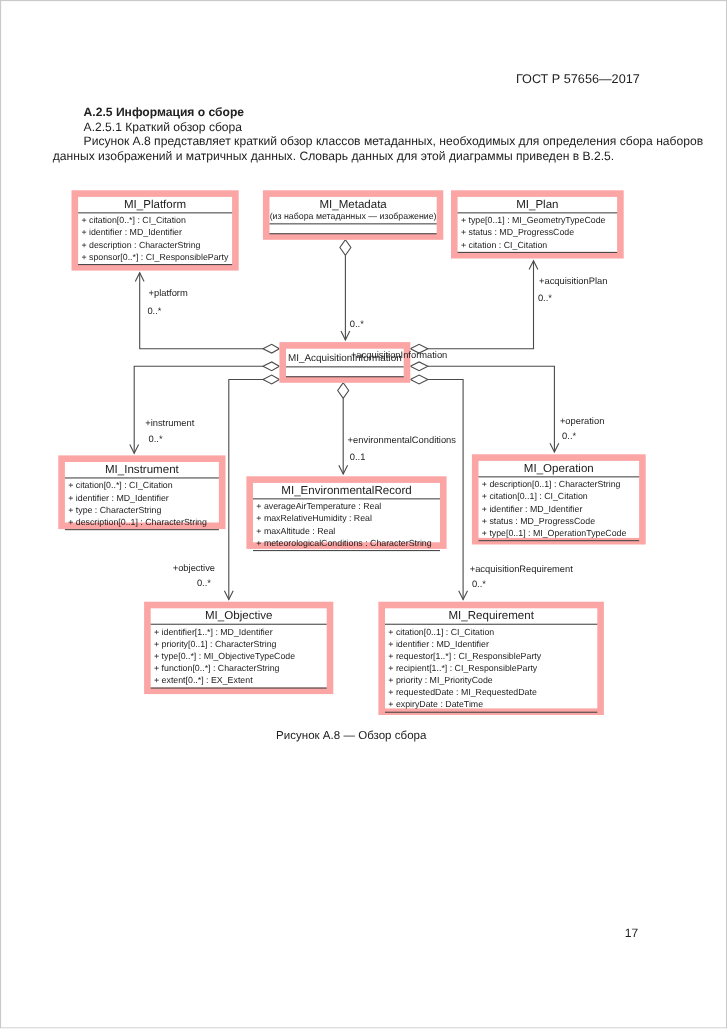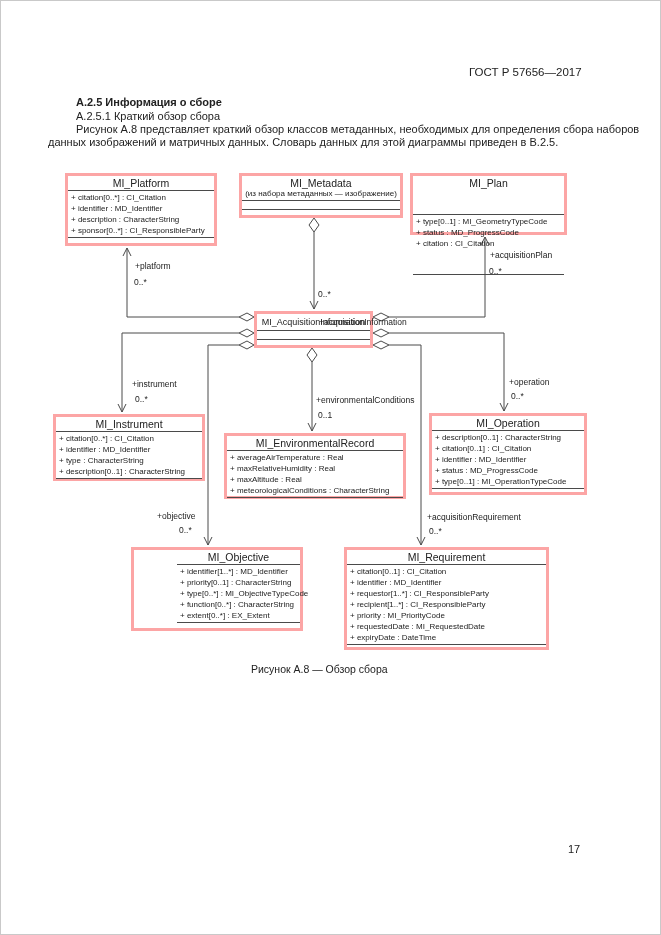--- a/index.html
+++ b/index.html
@@ -12,21 +12,21 @@
   .doc-header{font-weight:normal;font-size:11.5px;white-space:nowrap;}
   .sec-heading{font-weight:bold;font-size:11px;white-space:nowrap;}
   .sub-heading{font-size:11px;white-space:nowrap;}
   .para-line{font-size:11px;white-space:nowrap;}
   .caption{font-size:10.5px;white-space:nowrap;}
   .pageno{font-size:11px;}
 
   svg.connectors{position:absolute;left:0;top:0;z-index:1;}
 
   .uml-class{
-    position:absolute;z-index:2;border:3px solid #fca5a5;background:#fff;
+    position:absolute;z-index:2;border:6px solid #fca5a5;background:#fff;
     box-sizing:border-box;display:flex;flex-direction:column;
   }
   .uml-title{flex:0 0 auto;text-align:center;font-size:10.5px;line-height:13px;padding-top:1px;white-space:nowrap;}
   .uml-title.small{font-size:9px;line-height:15px;}
   .uml-subtitle{text-align:center;font-size:8px;line-height:9px;padding-bottom:2px;white-space:nowrap;}
   .uml-attrs{flex:0 0 auto;border-top:1px solid #4a4a4a;padding:1px 2px 1px 3px;}
   .uml-attr{font-size:8px;line-height:11px;white-space:nowrap;}
   .uml-row{flex:0 0 auto;border-top:1px solid #4a4a4a;}
   .uml-grow{flex:1 1 auto;border-top:1px solid #4a4a4a;}
 
@@ -109,21 +109,21 @@
 
   <div class="uml-class" style="left:238px;top:172px;width:164px;height:45px;">
     <div>
       <div class="uml-title" style="line-height:12px;text-align:center;">MI_Metadata</div>
       <div class="uml-subtitle">(из набора метаданных — изображение)</div>
     </div>
     <div class="uml-row" style="height:8px;"></div>
     <div class="uml-grow"></div>
   </div>
 
-  <div class="uml-class" style="left:409px;top:172px;width:157px;height:62px;gap:24px;">
+  <div class="uml-class" style="left:409px;top:172px;width:157px;height:62px;">
     <div class="uml-title">MI_Plan</div>
     <div class="uml-attrs">
       <div class="uml-attr">+ type[0..1] : MI_GeometryTypeCode</div>
       <div class="uml-attr">+ status : MD_ProgressCode</div>
       <div class="uml-attr">+ citation : CI_Citation</div>
     </div>
     <div class="uml-grow"></div>
   </div>
 
   <div class="uml-class" style="left:253px;top:310px;width:119px;height:37px;">
@@ -159,21 +159,21 @@
     <div class="uml-attrs">
       <div class="uml-attr">+ description[0..1] : CharacterString</div>
       <div class="uml-attr">+ citation[0..1] : CI_Citation</div>
       <div class="uml-attr">+ identifier : MD_Identifier</div>
       <div class="uml-attr">+ status : MD_ProgressCode</div>
       <div class="uml-attr">+ type[0..1] : MI_OperationTypeCode</div>
     </div>
     <div class="uml-grow"></div>
   </div>
 
-  <div class="uml-class" style="left:130px;top:546px;width:172px;height:84px;padding-left:43px;">
+  <div class="uml-class" style="left:130px;top:546px;width:172px;height:84px;">
     <div class="uml-title">MI_Objective</div>
     <div class="uml-attrs">
       <div class="uml-attr">+ identifier[1..*] : MD_Identifier</div>
       <div class="uml-attr">+ priority[0..1] : CharacterString</div>
       <div class="uml-attr">+ type[0..*] : MI_ObjectiveTypeCode</div>
       <div class="uml-attr">+ function[0..*] : CharacterString</div>
       <div class="uml-attr">+ extent[0..*] : EX_Extent</div>
     </div>
     <div class="uml-grow"></div>
   </div>

